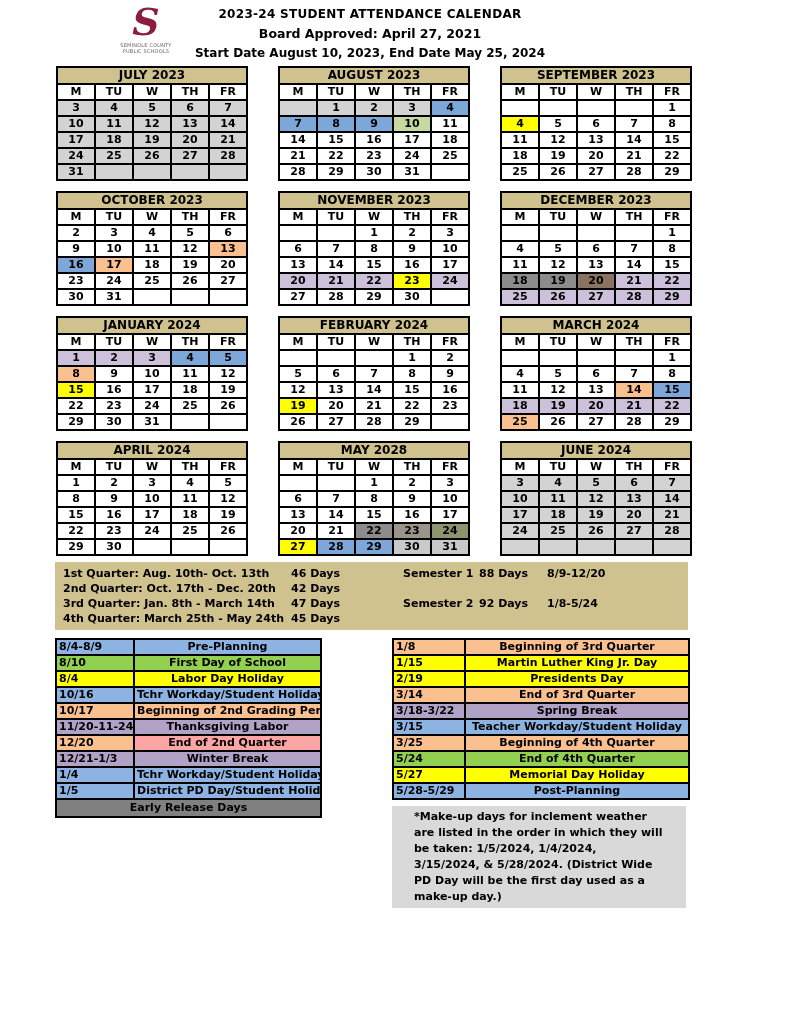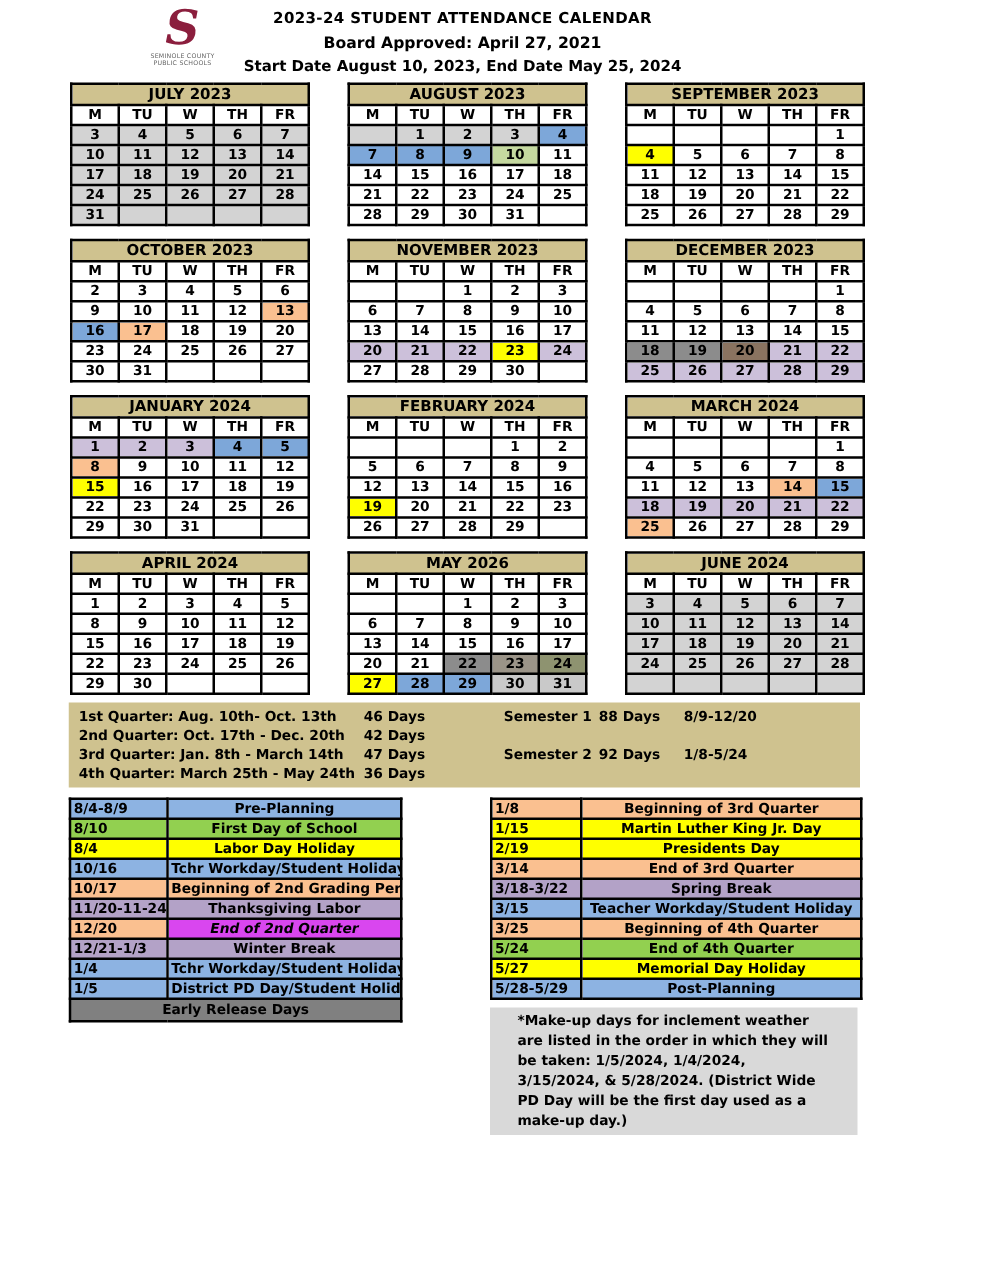--- a/index.html
+++ b/index.html
@@ -543,21 +543,21 @@
           <td>30</td>
           <td></td>
           <td></td>
           <td></td>
         </tr>
       </tbody>
     </table>
     <table class="month">
       <tbody>
         <tr>
-          <td colspan="5" class="mtitle">MAY 2026</td>
+          <td colspan="5" class="mtitle">MAY 2028</td>
         </tr>
         <tr>
           <td class="dhead">M</td>
           <td class="dhead">TU</td>
           <td class="dhead">W</td>
           <td class="dhead">TH</td>
           <td class="dhead">FR</td>
         </tr>
         <tr>
           <td></td>
@@ -664,21 +664,21 @@
     </div>
     <div class="qrow">
       <span class="q-label">3rd Quarter: Jan. 8th - March 14th</span>
       <span class="q-days">47 Days</span>
       <span class="q-sem">Semester 2</span>
       <span class="q-semdays">92 Days</span>
       <span class="q-range">1/8-5/24</span>
     </div>
     <div class="qrow">
       <span class="q-label">4th Quarter: March 25th - May 24th</span>
-      <span class="q-days">36 Days</span>
+      <span class="q-days">45 Days</span>
       <span class="q-sem"></span>
       <span class="q-semdays"></span>
       <span class="q-range"></span>
     </div>
   </div>
 
 <div class="bottom">
   <table class="legend left-legend">
     <colgroup>
         <col style="width:78px">
@@ -704,21 +704,21 @@
         <tr>
           <td class="ldate" style="background: rgb(250, 192, 144);">10/17</td>
           <td class="llabel" style="background: rgb(250, 192, 144);">Beginning of 2nd Grading Period</td>
         </tr>
         <tr>
           <td class="ldate" style="background: rgb(179, 162, 199);">11/20-11-24</td>
           <td class="llabel" style="background: rgb(179, 162, 199);">Thanksgiving Labor</td>
         </tr>
         <tr>
           <td class="ldate" style="background: rgb(250, 192, 144);">12/20</td>
-          <td class="llabel" style="background: #d946ef; font-style: italic;">End of 2nd Quarter</td>
+          <td class="llabel" style="background: #fca5a5;">End of 2nd Quarter</td>
         </tr>
         <tr>
           <td class="ldate" style="background: rgb(179, 162, 199);">12/21-1/3</td>
           <td class="llabel" style="background: rgb(179, 162, 199);">Winter Break</td>
         </tr>
         <tr>
           <td class="ldate" style="background: rgb(141, 179, 226);">1/4</td>
           <td class="llabel" style="background: rgb(141, 179, 226);">Tchr Workday/Student Holiday</td>
         </tr>
         <tr>

